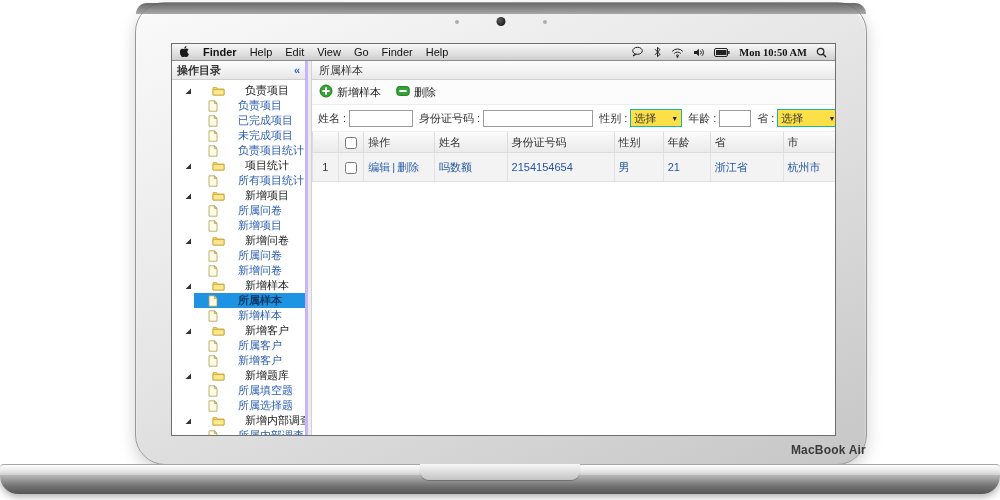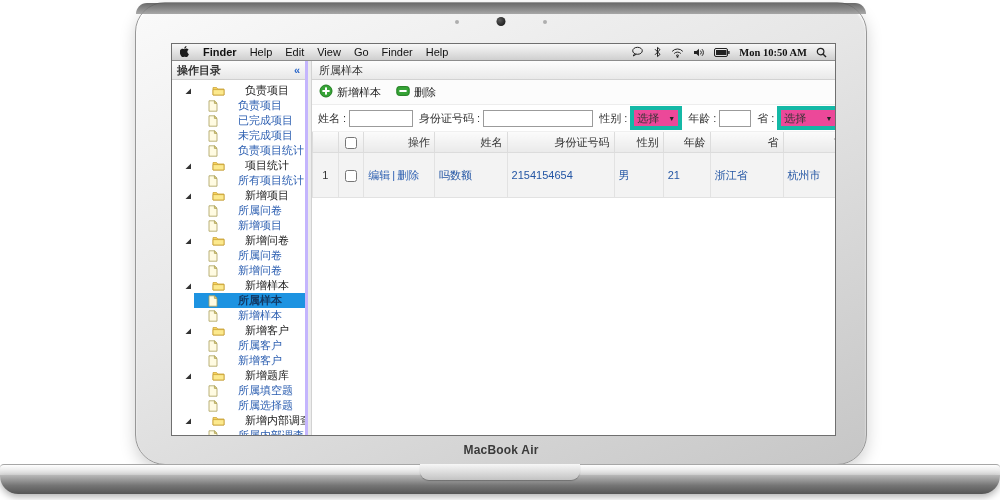--- a/index.html
+++ b/index.html
@@ -12,21 +12,21 @@
        border:1px solid #979797;
        box-shadow:inset 0 2px 2px rgba(255,255,255,.9),0 6px 16px rgba(0,0,0,.18);}
   .lid-top-edge{position:absolute;top:0;left:0;right:0;height:11px;border-radius:30px 30px 0 0;
        background:linear-gradient(#505050,#9a9a9a);opacity:.85;}
   .camera{position:absolute;top:14px;left:50%;transform:translateX(-50%);width:9px;height:9px;border-radius:50%;
        background:radial-gradient(circle at 35% 35%,#5a5a5a,#0b0b0b);}
   .cam-dot{position:absolute;top:17px;width:4px;height:4px;border-radius:50%;background:#aeaeae;}
   .cam-dot.l{left:calc(50% - 46px);} .cam-dot.r{left:calc(50% + 42px);}
   .screen{position:absolute;left:35px;top:40px;width:663px;height:391px;background:#fff;
        border:1px solid #6f6f6f;box-sizing:content-box;overflow:hidden;}
-  .chin-label{position:absolute;bottom:7px;left:0;right:0;text-align:center;font-size:12px;
+  .chin-label{position:absolute;bottom:7px;left:0;right:0;text-align:right;font-size:12px;
        font-weight:bold;color:#3a3a3a;letter-spacing:.2px;}
   .base-top{position:absolute;left:0;top:464px;width:1000px;height:11px;
        background:linear-gradient(#ffffff,#d5d5d5);border-top:1px solid #a7a7a7;border-radius:4px 4px 0 0;z-index:2;}
   .base-notch{position:absolute;left:50%;transform:translateX(-50%);top:464px;width:160px;height:16px;
        background:linear-gradient(#f7f7f7,#c3c3c3);border-radius:0 0 9px 9px;
        box-shadow:0 1px 1px rgba(0,0,0,.25);z-index:4;}
   .base-front{position:absolute;left:0;top:475px;width:1000px;height:19px;
        background:linear-gradient(#b9b9b9,#757575 55%,#555555);
        border-radius:0 0 18px 18px;box-shadow:0 3px 7px rgba(0,0,0,.3);z-index:3;}
   
@@ -57,29 +57,29 @@
        display:flex;align-items:center;padding:0 7px;font-size:11px;color:#333;}
   .toolbar{height:24px;flex:0 0 24px;display:flex;align-items:center;gap:15px;padding:0 7px;
        border-bottom:1px solid #ededed;background:#fcfcfc;}
   .tb-btn{display:flex;align-items:center;gap:4px;font-size:11px;color:#222;cursor:pointer;}
   .filterbar{height:26px;flex:0 0 26px;display:flex;align-items:center;padding:0 6px;font-size:11px;color:#333;
        white-space:nowrap;overflow:hidden;border-bottom:1px solid #f0f0f0;}
   .filter{display:inline-flex;align-items:center;margin-right:6px;}
   .colon{margin:0 3px;}
   .finput{height:15px;width:58px;border:1px solid #9b9b9b;font-size:11px;padding:0 2px;background:#fff;}
   .filter.f1 .finput{width:104px;} .filter.f3 .finput{width:26px;}
-  .fselect{height:17px;border:4px solid #14b8a6;background:#ec4899;display:inline-flex;align-items:center;
+  .fselect{height:17px;border:1px solid #14b8a6;background:#fde047;display:inline-flex;align-items:center;
        justify-content:space-between;gap:4px;padding:8px 3px;font-size:11px;cursor:pointer;box-sizing:border-box;}
   .filter.f2 .fselect{min-width:52px;} .filter.f4 .fselect{min-width:62px;}
   .caret{font-size:7px;color:#222;}
   .grid-wrap{overflow:hidden;}
   table{border-collapse:collapse;table-layout:fixed;width:602px;font-size:11px;}
   th{height:20px;background:linear-gradient(#fbfbfb,#eaeaea);border:1px solid #dcdcdc;border-top:none;
-     font-weight:normal;color:#333;text-align:right;padding:0 4px;overflow:hidden;}
-  td{height:20px;border:1px solid #e2e2e2;padding:12px 4px;color:#2456a4;background:#f3f3f3;overflow:hidden;white-space:nowrap;}
+     font-weight:normal;color:#333;text-align:left;padding:0 4px;overflow:hidden;}
+  td{height:20px;border:1px solid #e2e2e2;padding:4px 4px;color:#2456a4;background:#f3f3f3;overflow:hidden;white-space:nowrap;}
   td.rownum{color:#333;text-align:center;padding:0;}
   th.cbcell,td.cbcell{text-align:center;padding:0;}
   input[type=checkbox]{width:12px;height:12px;margin:0;vertical-align:middle;}
   a.op-link{color:#2a5db0;text-decoration:none;cursor:pointer;}
   .op-sep{color:#2a5db0;margin:0 2px;}
 </style>
 </head>
 <body>
 
 <div class="laptop">

